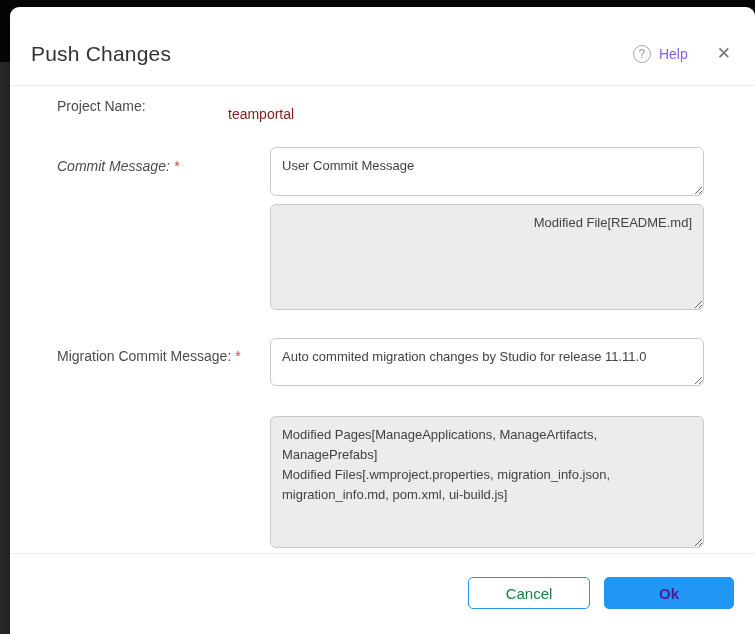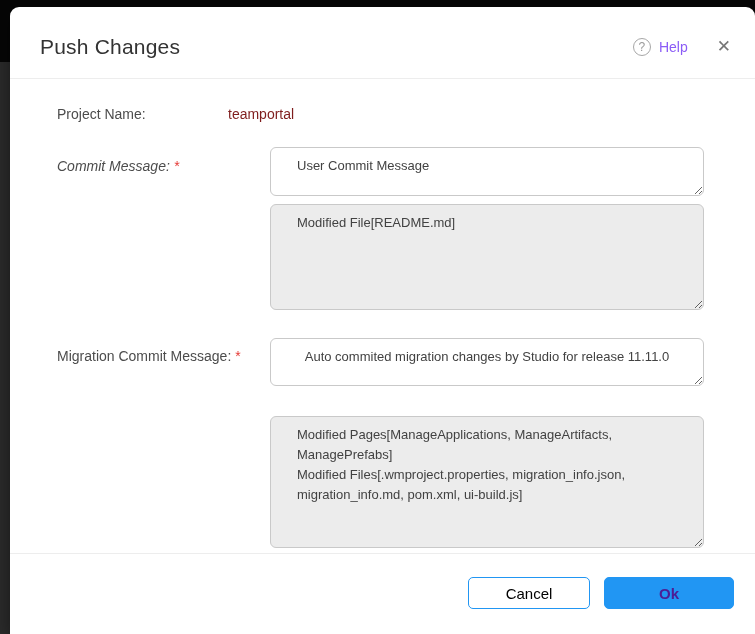--- a/index.html
+++ b/index.html
@@ -19,24 +19,24 @@
     background: #2b2b2b;
   }
   
   .modal {
     position: absolute; left: 10px; top: 7px; right: 0; bottom: 0;
     background: #ffffff;
     border-radius: 9px 9px 0 0;
     box-shadow: 0 4px 18px rgba(0,0,0,0.45);
   }
   .modal-header {
-    position: absolute; left: 0; top: 8px; right: 0; height: 64px;
+    position: absolute; left: 0; top: 15px; right: 0; height: 64px;
     border-bottom: 1px solid #ededed;
     display: flex; align-items: center;
-    padding: 0 22px 0 30px;
+    padding: 0 22px 0 21px;
   }
   .modal-title {
     font-size: 21px; color: #333333; font-weight: 500;
     letter-spacing: 0.2px;
   }
   .header-right {
     margin-left: auto; display: flex; align-items: center; gap: 9px;
   }
   .help-link {
     display: flex; align-items: center; gap: 8px;
@@ -61,40 +61,40 @@
   .required { color: #e53935; margin-left: 4px; font-size: 14px; }
   .project-value {
     position: absolute; left: 218px; top: 99px;
     font-size: 14px; color: #7f1d1d;
   }
   textarea {
     position: absolute; left: 260px; width: 434px;
     font-family: "Liberation Sans", "DejaVu Sans", sans-serif;
     font-size: 13px; color: #424242;
     border: 1px solid #c9c9c9; border-radius: 6px;
-    padding: 8px 26px; line-height: 20px;
+    padding: 8px 11px; line-height: 20px;
     background: #ffffff;
     resize: both; outline: none;
   }
   textarea[readonly] { background: #ececec; }
   
   .footer-divider {
     position: absolute; left: 0; top: 546px; right: 0; height: 1px;
     background: #ededed;
   }
   .btn {
     position: absolute; top: 570px; height: 32px;
     border-radius: 5px; font-size: 15px;
     font-family: "Liberation Sans", "DejaVu Sans", sans-serif;
     cursor: pointer;
     display: flex; align-items: center; justify-content: center;
   }
   .btn-cancel {
     left: 458px; width: 122px;
-    background: #ffffff; color: #000000; border: 1px solid #2196f3;
+    background: #ffffff; color: #15803d; border: 1px solid #2196f3;
   }
   .btn-ok {
     left: 594px; width: 130px;
     background: #2196f3; color: #4c1d95; border: 1px solid #2196f3;
     font-weight: 700;
   }
 </style>
 </head>
 <body>
 
@@ -107,29 +107,29 @@
     <div class="modal-title">Push Changes</div>
     <div class="header-right">
       <div class="help-link">
         <span class="help-circle">?</span>
         <span class="help-text">Help</span>
       </div>
       <span class="close-btn">✕</span>
     </div>
   </div>
 
-  <div class="form-label" style="top:99px;">Project Name:</div>
+  <div class="form-label" style="top:91px;">Project Name:</div>
   <div class="project-value">teamportal</div>
 
   <div class="form-label" style="top:151px;font-style:italic;"><span>Commit Message:</span><span class="required">*</span></div>
   <textarea style="top: 140px; height: 49px;" spellcheck="false">User Commit Message</textarea>
-  <textarea style="top: 197px; height: 106px;" readonly="" spellcheck="false">Modified File[README.md]</textarea>
+  <textarea style="top: 197px; height: 106px; text-align: right;" readonly="" spellcheck="false">Modified File[README.md]</textarea>
 
   <div class="form-label" style="top:341px;"><span>Migration Commit Message:</span><span class="required">*</span></div>
-  <textarea style="top: 331px; height: 48px; text-align: center;" spellcheck="false">Auto commited migration changes by Studio for release 11.11.0</textarea>
+  <textarea style="top: 331px; height: 48px;" spellcheck="false">Auto commited migration changes by Studio for release 11.11.0</textarea>
   <textarea style="top: 389px; height: 132px; margin-top: 20px;" readonly="" spellcheck="false">Modified Pages[ManageApplications, ManageArtifacts,
 ManagePrefabs]
 Modified Files[.wmproject.properties, migration_info.json,
 migration_info.md, pom.xml, ui-build.js]</textarea>
 
   <div class="footer-divider"></div>
   <button class="btn btn-cancel">Cancel</button>
   <button class="btn btn-ok">Ok</button>
 
 </div>

